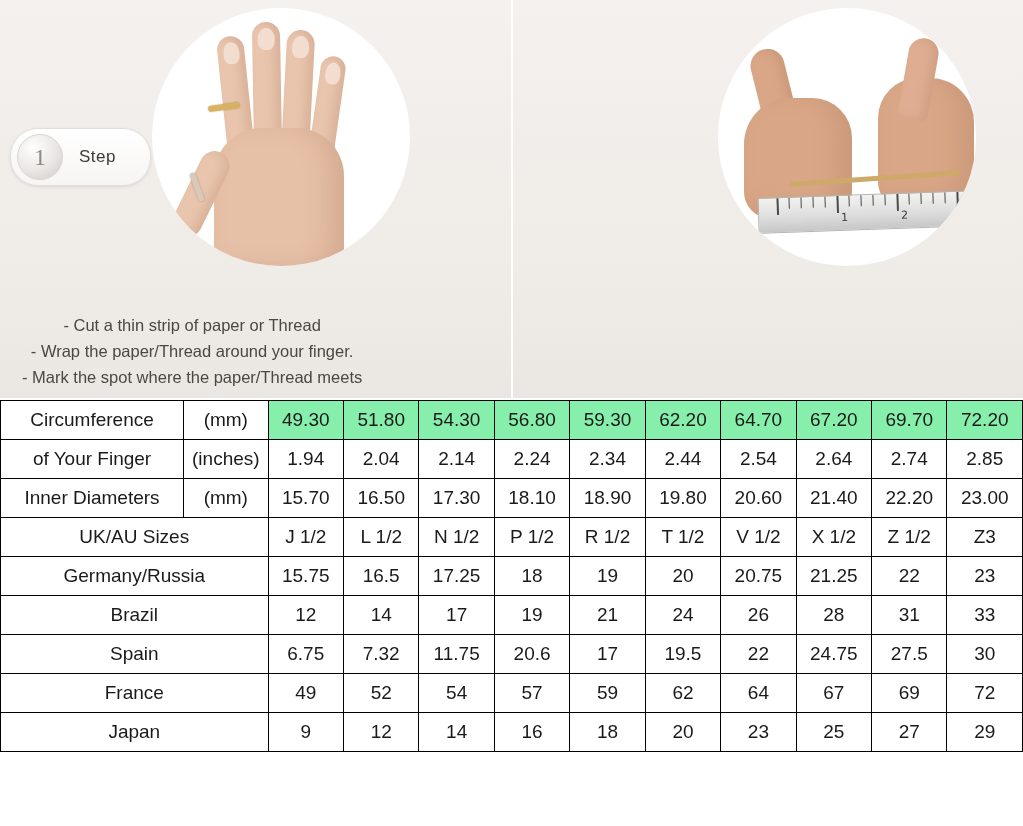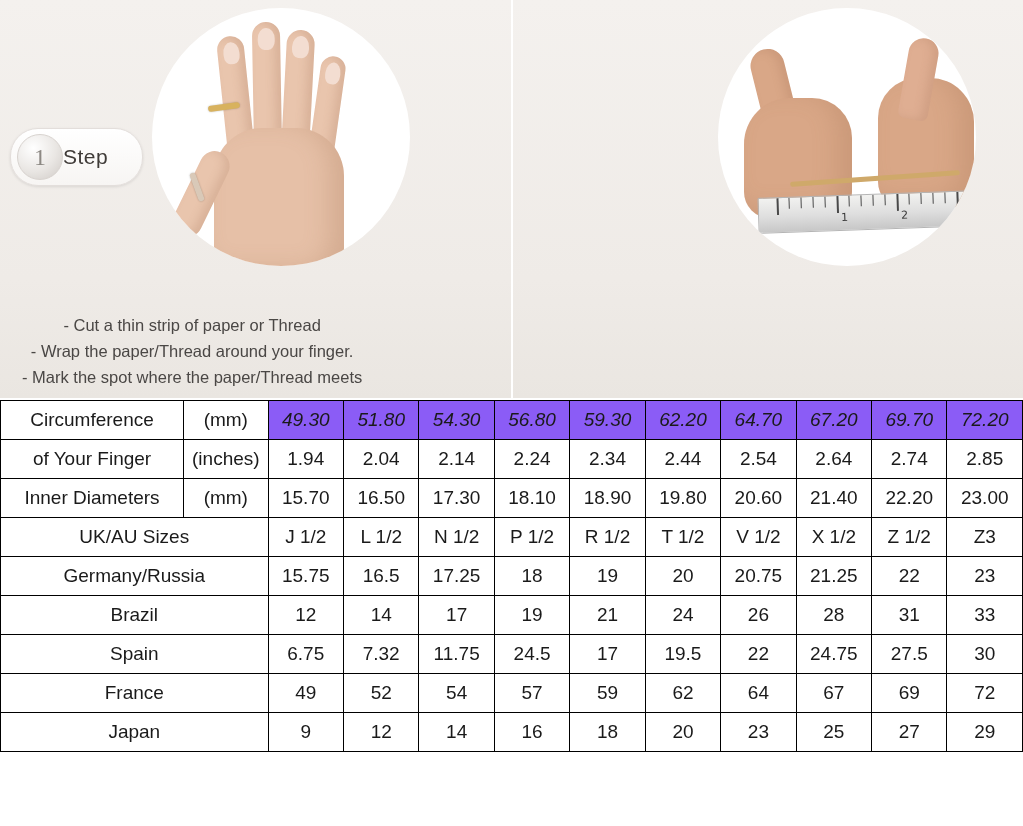--- a/index.html
+++ b/index.html
@@ -152,21 +152,22 @@
     background: radial-gradient(circle at 35% 30%, #ffffff 0%, #e9e6e3 55%, #cfcac6 100%);
     border: 1px solid #d8d3cf;
     color: #8d8984;
     font-size: 24px;
     display: flex;
     align-items: center;
     justify-content: center;
     font-family: "Liberation Serif", serif;
   }
   .step-word {
-    font-size: 21px;
+    margin-left: 16px;
+    font-size: 17px;
     color: #3f3b38;
     letter-spacing: .5px;
   }
 
   
   .bullets {
     position: absolute;
     bottom: 8px;
     font-size: 16.5px;
     color: #4a4745;
@@ -210,22 +211,21 @@
   }
   td.label-center {
     text-align: center;
   }
   td.unit {
     text-align: left;
     padding-left: 4px;
     font-size: 18px;
   }
   td.shade {
-    background: #8b5cf6;
-    font-style: italic;
+    background: #86efac;
   }
   .row-label-2 { font-size: 19.5px; line-height: 24px; }
 </style>
 </head>
 <body>
 
 <div class="page">
 
   <div class="steps">
 
@@ -409,21 +409,21 @@
         <td>28</td>
         <td>31</td>
         <td>33</td>
       </tr>
 
       <tr>
         <td class="label" colspan="2">Spain</td>
         <td>6.75</td>
         <td>7.32</td>
         <td>11.75</td>
-        <td>24.5</td>
+        <td>20.6</td>
         <td>17</td>
         <td>19.5</td>
         <td>22</td>
         <td>24.75</td>
         <td>27.5</td>
         <td>30</td>
       </tr>
 
       <tr>
         <td class="label" colspan="2">France</td>

